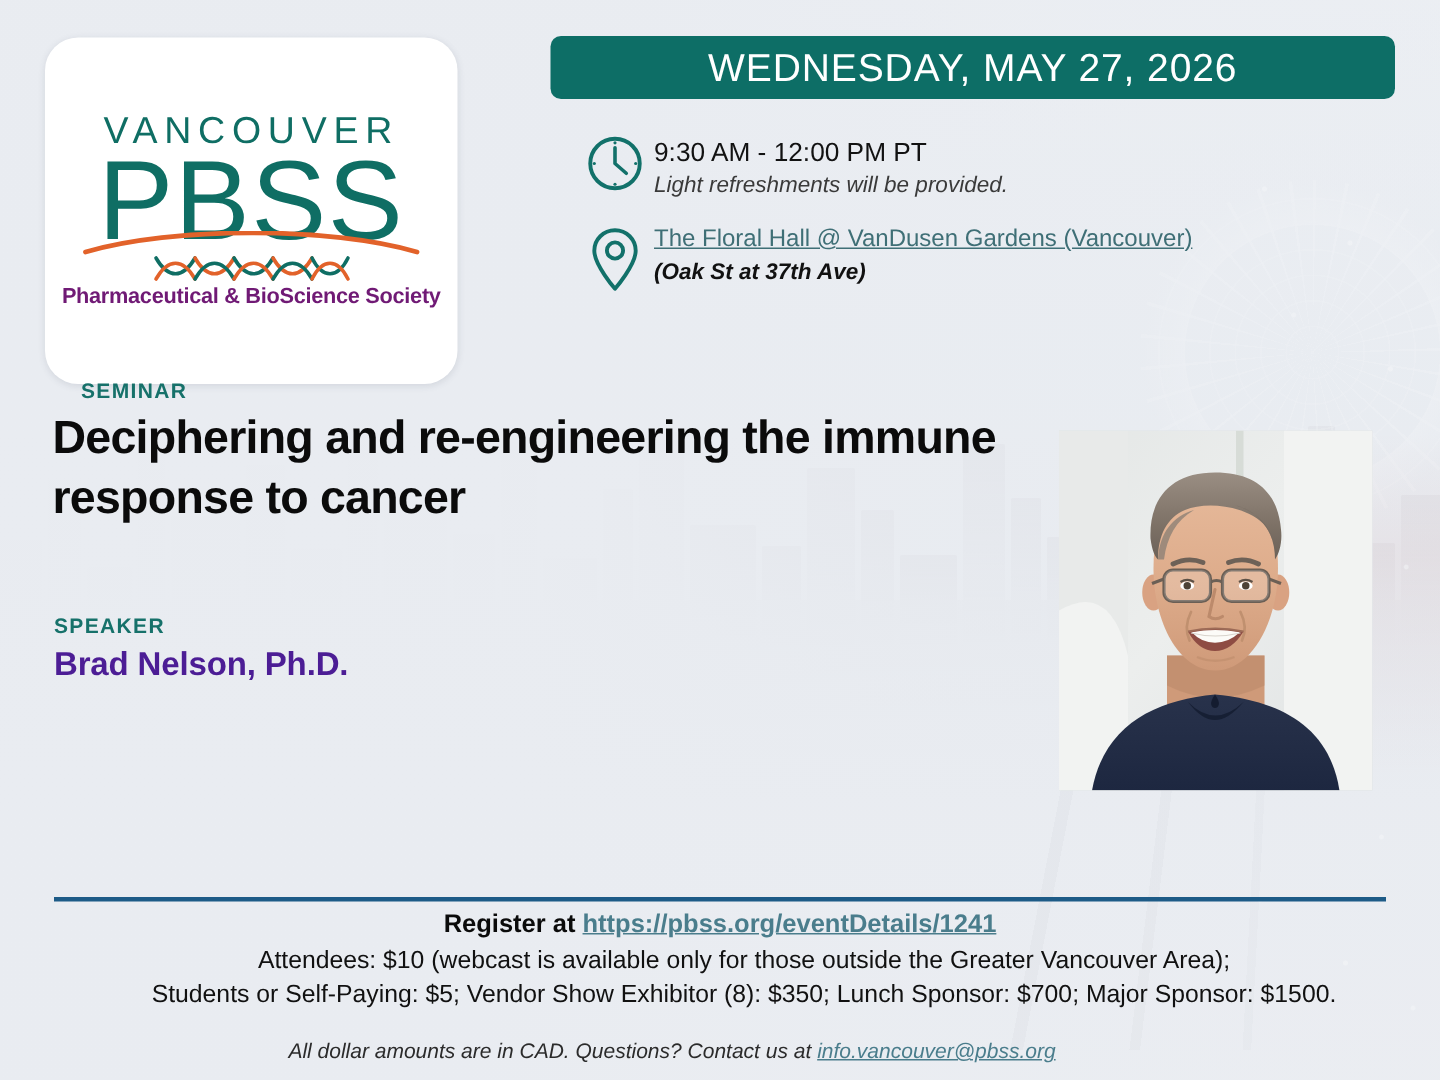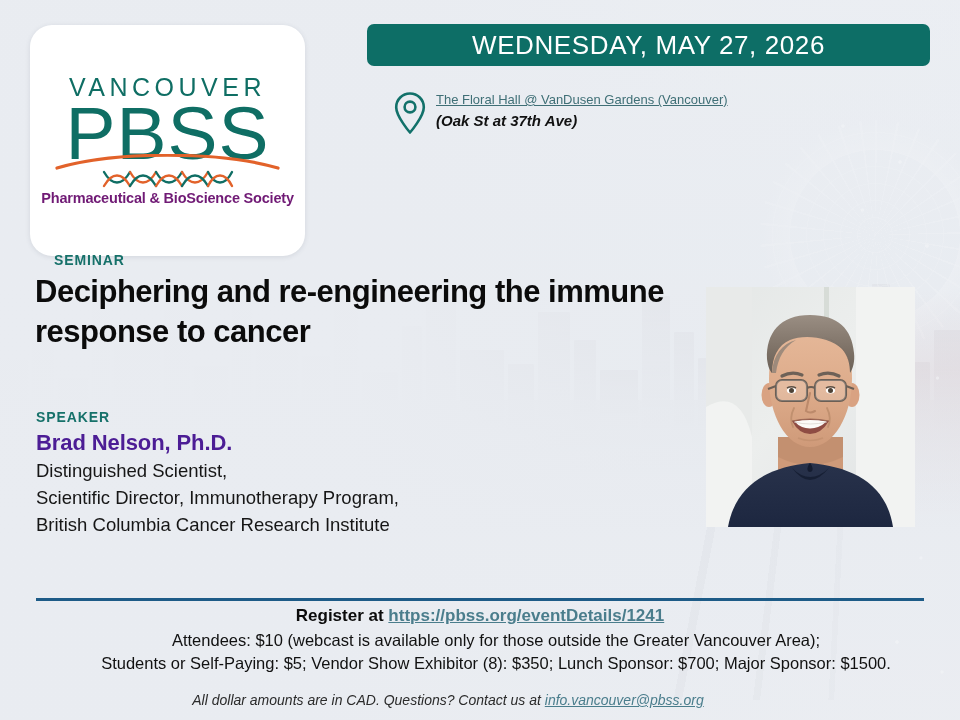--- a/index.html
+++ b/index.html
@@ -185,21 +185,21 @@
   .info-icon { width: 46px; flex: 0 0 46px; display: flex; justify-content: flex-start; padding-top: 1px; }
   .info-text { flex: 1; padding-top: 2px; }
   .info-primary {
     font-size: 17.5px;
     color: #121212;
     line-height: 1.28;
   }
   .info-primary.link {
     color: #3f6f76;
     text-decoration: underline;
-    font-size: 13px;
+    font-size: 16px;
   }
   .info-secondary {
     font-size: 15px;
     font-style: italic;
     color: #3a3a3a;
     line-height: 1.3;
     margin-top: 2px;
   }
   .info-secondary.dark { color: #111; font-weight: 600; }
 
@@ -360,20 +360,36 @@
     </svg>
     <div class="logo-tagline">Pharmaceutical &amp; BioScience Society</div>
   </div>
 
   <div class="date-banner">
     <span class="date-banner-text">WEDNESDAY, MAY 27, 2026</span>
   </div>
 
   <div class="info-block">
 
+    <div class="info-row">
+      <div class="info-icon">
+        <svg width="40" height="40" viewBox="0 0 40 40">
+          <circle cx="20" cy="20" r="16.5" fill="none" stroke="#12716a" stroke-width="2.6"></circle>
+          <path d="M20 9.5 V20 L27.5 26.5" fill="none" stroke="#12716a" stroke-width="2.4" stroke-linecap="round" stroke-linejoin="round"></path>
+          <circle cx="20" cy="6.2" r="1.05" fill="#12716a"></circle>
+          <circle cx="33.8" cy="20" r="1.05" fill="#12716a"></circle>
+          <circle cx="20" cy="33.8" r="1.05" fill="#12716a"></circle>
+          <circle cx="6.2" cy="20" r="1.05" fill="#12716a"></circle>
+        </svg>
+      </div>
+      <div class="info-text">
+        <div class="info-primary">9:30 AM - 12:00 PM PT</div>
+        <div class="info-secondary">Light refreshments will be provided.</div>
+      </div>
+    </div>
 
     <div class="info-row">
       <div class="info-icon">
         <svg width="40" height="48" viewBox="0 0 40 48">
           <path d="M20 4.5 C 12.3 4.5, 6.2 10.6, 6.2 18.2 C 6.2 27.6, 20 43.5, 20 43.5 C 20 43.5, 33.8 27.6, 33.8 18.2 C 33.8 10.6, 27.7 4.5, 20 4.5 Z" fill="none" stroke="#12716a" stroke-width="2.6" stroke-linejoin="round"></path>
           <circle cx="20" cy="18" r="5.4" fill="none" stroke="#12716a" stroke-width="2.6"></circle>
         </svg>
       </div>
       <div class="info-text">
         <a class="info-primary link" href="#">The Floral Hall @ VanDusen Gardens (Vancouver)</a>
@@ -381,25 +397,20 @@
       </div>
     </div>
 
   </div>
 
   <div class="kicker kicker-seminar">SEMINAR</div>
   <div class="seminar-title">Deciphering and re-engineering the immune response to cancer</div>
 
   <div class="kicker kicker-speaker">SPEAKER</div>
   <div class="speaker-name">Brad Nelson, Ph.D.</div>
-  <div class="speaker-affil" id="speaker-affil">
-      <div>Distinguished Scientist,</div>
-      <div>Scientific Director, Immunotherapy Program,</div>
-      <div>British Columbia Cancer Research Institute</div>
-    </div>
 
   <div class="speaker-photo">
     <svg class="photo-svg" viewBox="0 0 209 240" preserveAspectRatio="xMidYMid slice">
       <defs>
         <linearGradient id="bgph" x1="0" y1="0" x2="1" y2="1">
           <stop offset="0%" stop-color="#e4e7e6"></stop>
           <stop offset="45%" stop-color="#eceeed"></stop>
           <stop offset="100%" stop-color="#dfe2e3"></stop>
         </linearGradient>
         <linearGradient id="skin" x1="0" y1="0" x2="0" y2="1">

